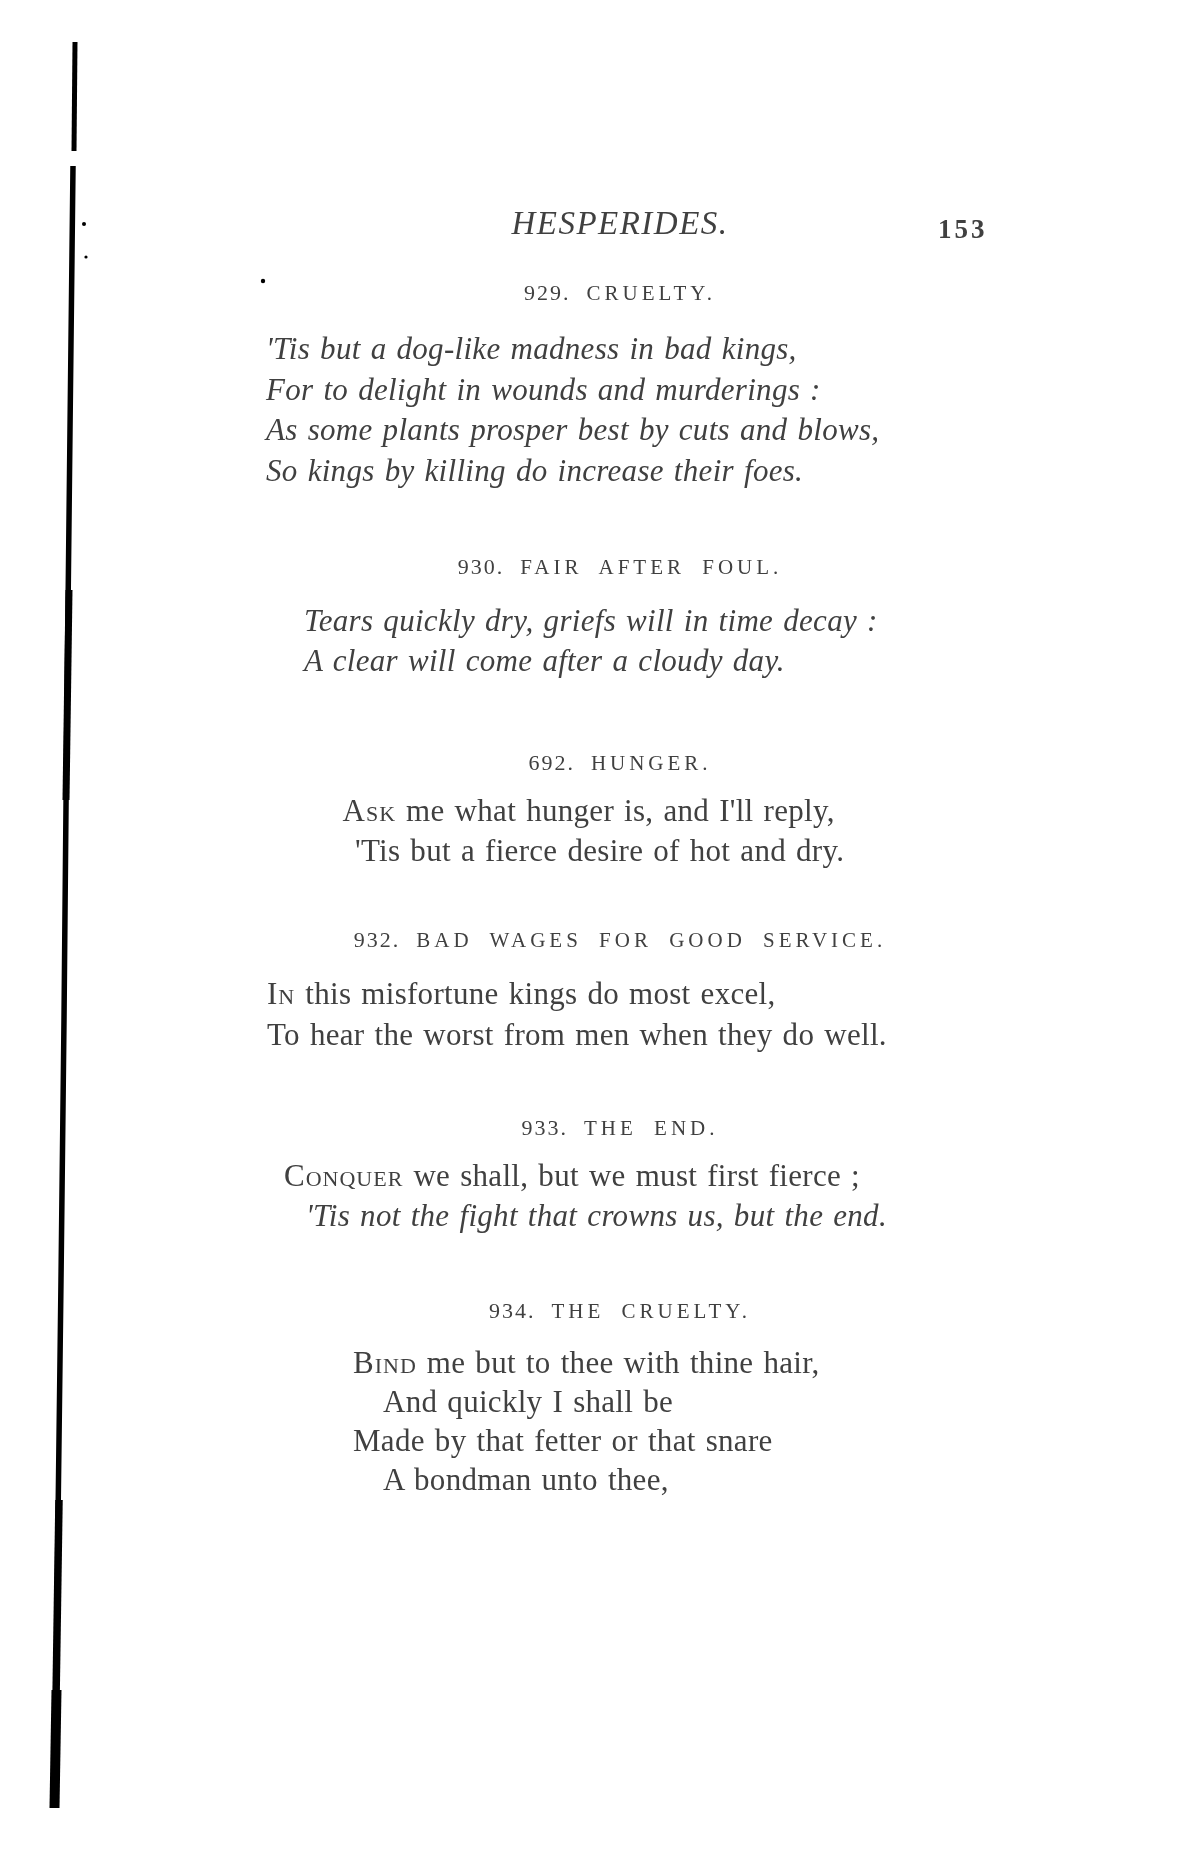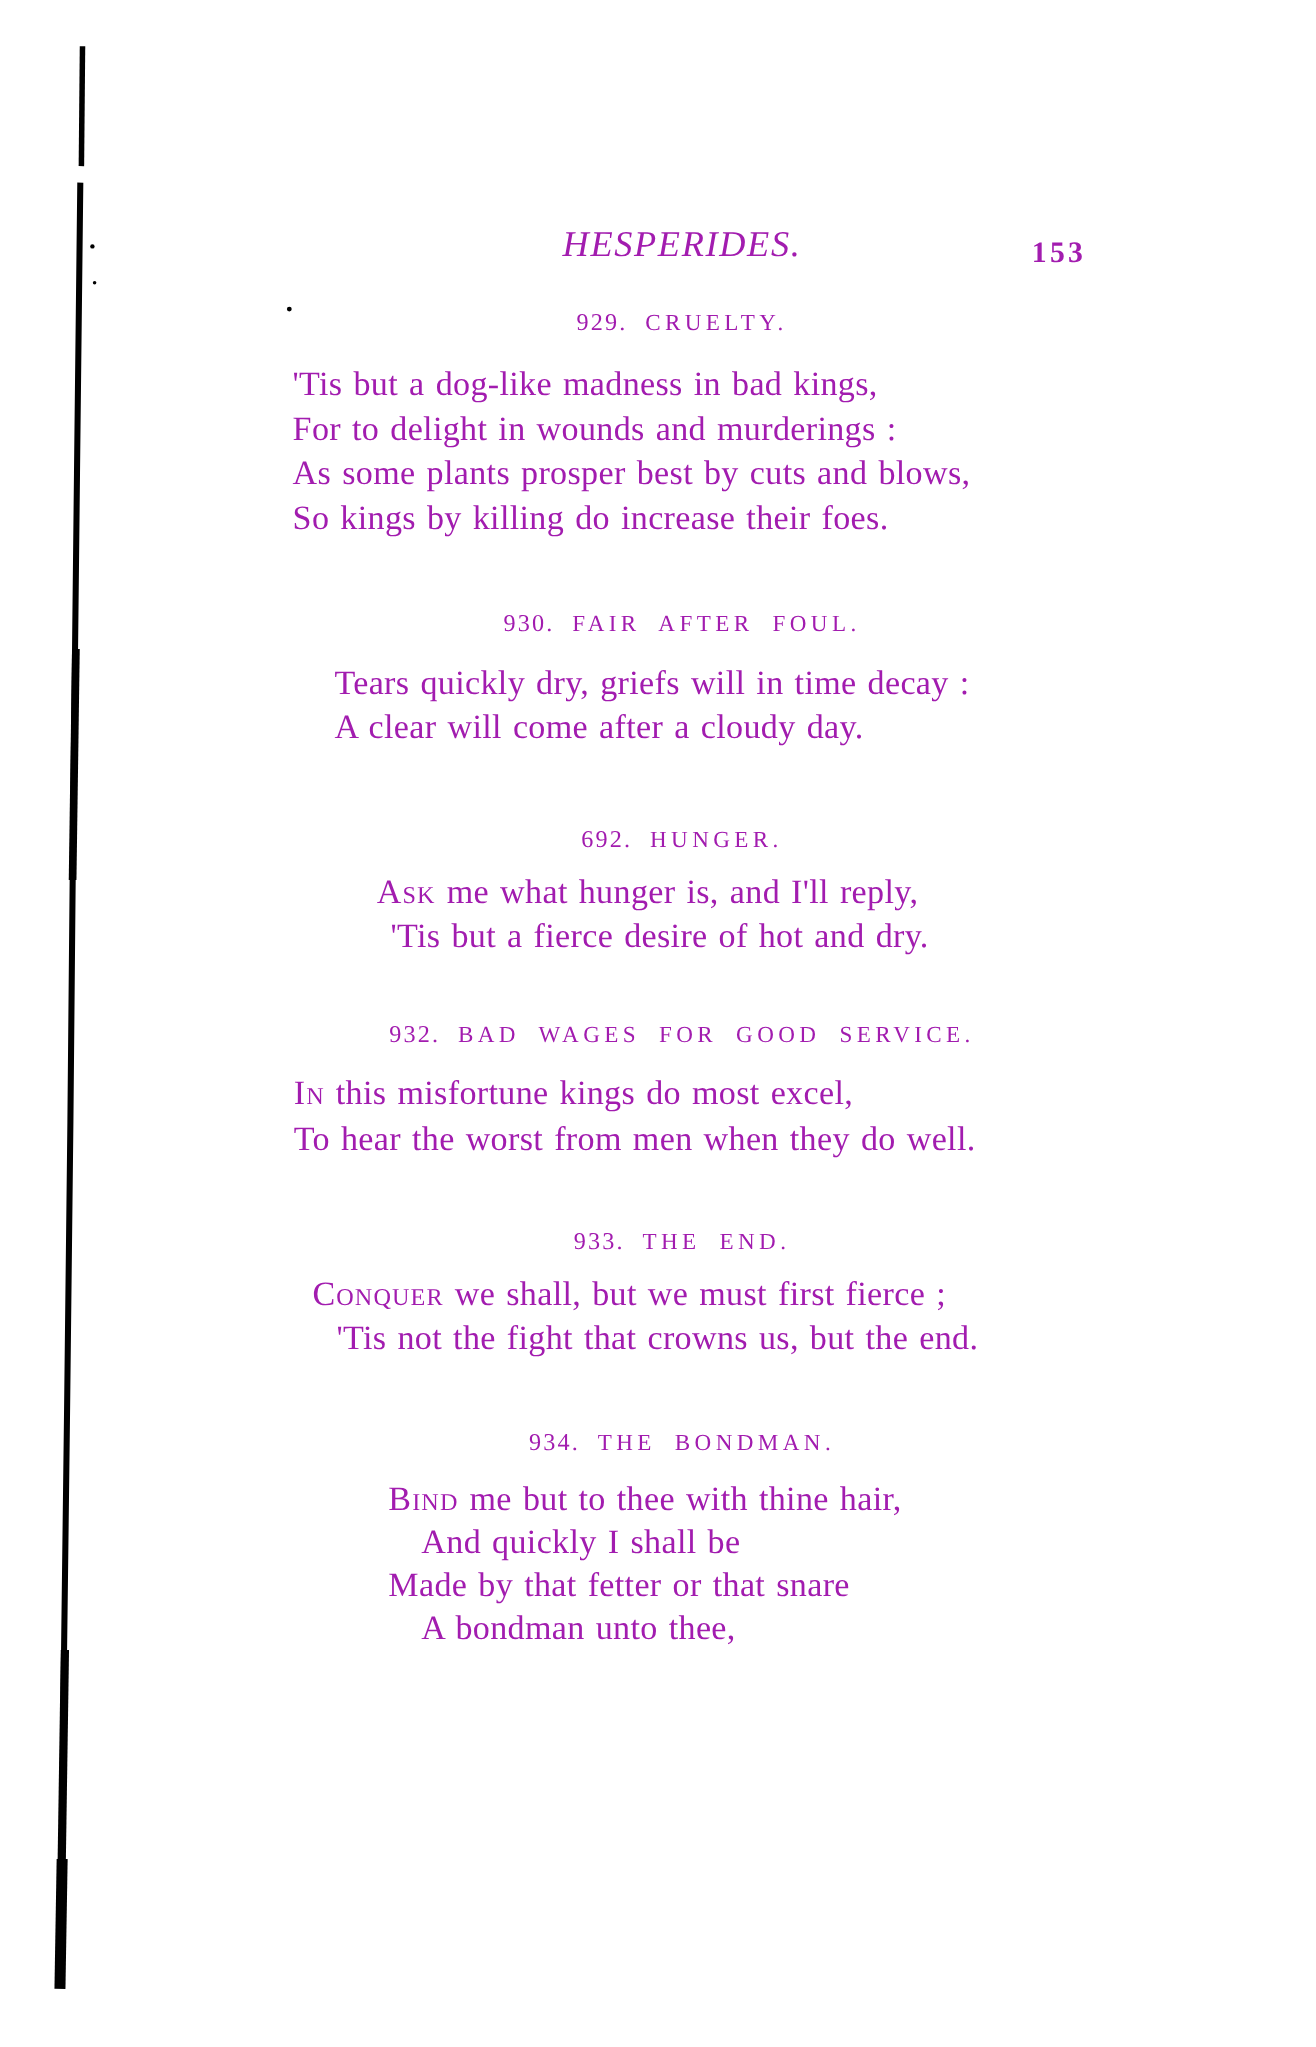--- a/index.html
+++ b/index.html
@@ -2,21 +2,21 @@
 <html><head>
 <meta charset="utf-8">
 <style>
   html,body { margin:0; padding:0; background:#e8e8e8; }
   .page {
     position:relative;
     width:1196px; height:1861px;
     background:#ffffff;
     overflow:hidden;
     font-family:"Liberation Serif","DejaVu Serif",serif;
-    color:#a21caf;
+    color:#404040;
   }
   .binding { position:absolute; left:0; top:0; }
 
   .running-head {
     position:absolute; left:270px; top:207px; width:700px;
     text-align:center; font-style:italic; font-size:33px; letter-spacing:1.5px;
     line-height:32px;
   }
   .page-number {
     position:absolute; left:938px; top:214px;
@@ -29,21 +29,21 @@
   }
   .pnum  { font-size:22px; letter-spacing:2px; }
   .ptitle{ font-size:21px; letter-spacing:4px; word-spacing:8px; margin-left:16px;font-family:Liberation Serif, serif; }
 
   .poem {
     position:absolute;
     font-size:31px; letter-spacing:0.3px; word-spacing:2px;
     white-space:nowrap;
   }
   .poem .line { display:block; }
-  .italic { }
+  .italic { font-style:italic; }
   .lead { font-variant:small-caps; letter-spacing:1px; }
   .ind22 { padding-left:22px; }
   .ind30 { padding-left:30px; }
 
   .h929 { top:279px; }
   .h930 { top:553px; }
   .h931 { top:749px; }
   .h932 { top:926px; }
   .h933 { top:1114px; }
   .h934 { top:1297px; }
@@ -114,21 +114,21 @@
 
   <div class="heading h933">
     <span class="pnum">933.</span><span class="ptitle">THE END.</span>
   </div>
   <div class="poem p933">
     <span class="line"><span class="lead">Conquer</span><span> we shall, but we must first fierce ;</span></span>
     <span class="line italic ind22">'Tis not the fight that crowns us, but the end.</span>
   </div>
 
   <div class="heading h934">
-    <span class="pnum">934.</span><span class="ptitle">THE BONDMAN.</span>
+    <span class="pnum">934.</span><span class="ptitle">THE CRUELTY.</span>
   </div>
   <div class="poem p934">
     <span class="line"><span class="lead">Bind</span><span> me but to thee with thine hair,</span></span>
     <span class="line ind30">And quickly I shall be</span>
     <span class="line">Made by that fetter or that snare</span>
     <span class="line ind30">A bondman unto thee,</span>
   </div>
 
 </div>
 

